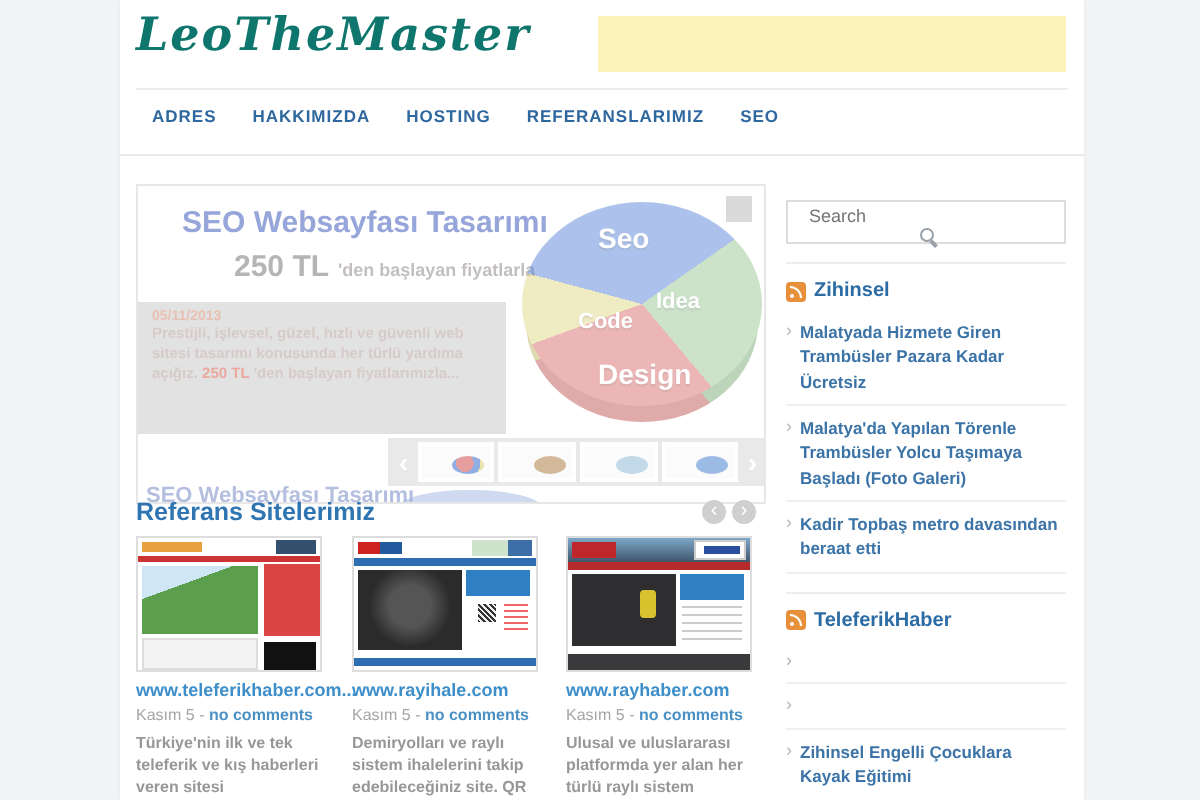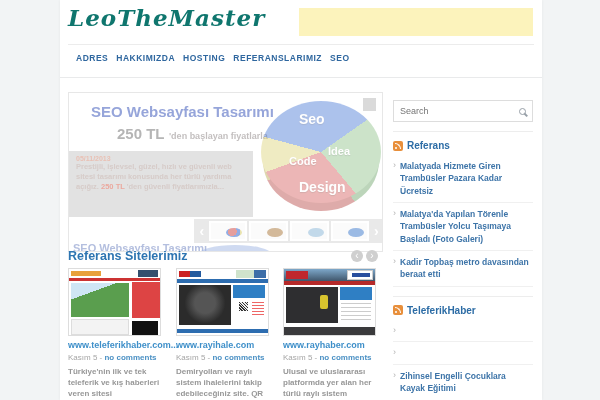--- a/index.html
+++ b/index.html
@@ -8,21 +8,21 @@
   .page { position:absolute; left:60px; top:0; width:482px; height:400px;
           background:#fff; box-shadow:0 0 3px rgba(0,0,0,.06); }
 
   
   .logo { position:absolute; left:8px; top:4px; font-family:"DejaVu Serif", serif;
           font-style:italic; font-weight:bold; font-size:23px; letter-spacing:1px;
           color:#0f766e; cursor:pointer; }
   .ad-top { position:absolute; left:239px; top:8px; width:234px; height:28px;
             background:#fcf3bc; cursor:pointer; }
   .hdr-line { position:absolute; left:8px; top:44px; width:466px; border-top:1px solid #ececec; }
-  .nav { position:absolute; left:16px; top:53px; display:flex; gap:8px; }
+  .nav { position:absolute; left:16px; top:53px; display:flex; gap:18px; }
   .nav span { font-size:8.5px; font-weight:bold; letter-spacing:.5px; color:#2f679f; cursor:pointer; }
   .main-line { position:absolute; left:0; top:77px; width:482px; border-top:1px solid #e9eaeb; }
 
   
   .slider { position:absolute; left:8px; top:92px; width:315px; height:160px;
             background:#fff; border:1px solid #e7e7e7; overflow:hidden; }
   .slide-title { position:absolute; left:22px; top:10px; font-size:15px; font-weight:bold;
                  color:#96a5da; }
   .slide-price { position:absolute; left:48px; top:32px; color:#b5b5b5; }
   .slide-price b { font-size:15px; font-weight:bold; }
@@ -75,21 +75,21 @@
            overflow:hidden; cursor:pointer; }
   .thumb div { position:absolute; }
   .card-title { margin-top:4px; font-size:9px; font-weight:bold; color:#3e8fc9; cursor:pointer; }
   .card-meta { margin-top:3px; font-size:8px; color:#a6a6a6; }
   .card-meta .cm { color:#4a90c4; font-weight:bold; cursor:pointer; }
   .card-exc { margin-top:5px; font-size:8px; font-weight:bold; color:#979797; line-height:1.35; }
 
   
   .sidebar { position:absolute; left:333px; top:100px; width:140px; }
   .search { display:flex; align-items:center; height:22px; border:1px solid #ddd; background:#fff;
-            padding:0 6px; }
+            padding:0 6px;flex-direction:column; }
   .search input { flex:1; border:0; outline:0; font-size:9px; color:#555; min-width:0;
                   font-family:"Liberation Sans", sans-serif; background:transparent; }
   .mag { width:7px; height:7px; border:1.5px solid #98a0a8; border-radius:50%; position:relative;
          cursor:pointer; flex:none; }
   .mag::after { content:""; position:absolute; width:4px; height:1.5px; background:#98a0a8;
                 transform:rotate(45deg); right:-3px; bottom:-2px; }
   .widget-sep { border-top:1px solid #ededed; margin:9px 0 8px; }
   .feed-head { display:flex; align-items:center; gap:4px; margin-bottom:4px; }
   .rss { width:10px; height:10px; border-radius:2px; background:#e88f3b; position:relative; flex:none; }
   .rss::before { content:""; position:absolute; left:2px; bottom:2px; width:2px; height:2px;
@@ -131,21 +131,21 @@
       <div class="pie-lbl pl-idea">Idea</div>
       <div class="pie-lbl pl-code">Code</div>
       <div class="pie-lbl pl-design">Design</div>
     </div>
 
     <div class="gray-sq"></div>
     <div class="spinner"></div>
 
     <div class="overlay">
       <div class="ov-date">05/11/2013</div>
-      <div class="ov-text"><span>Prestijli, işlevsel, güzel, hızlı ve güvenli web sitesi tasarımı konusunda her türlü yardıma açığız.</span> <span class="hl">250 TL</span> <span>'den güvenli fiyatlarımızla...</span></div>
+      <div class="ov-text"><span>Prestijli, işlevsel, güzel, hızlı ve güvenli web sitesi tasarımı konusunda her türlü yardıma açığız.</span> <span class="hl">250 TL</span> <span>'den başlayan fiyatlarımızla...</span></div>
     </div>
 
     <div class="carousel">
       <div class="car-arrow">‹</div>
       <div class="car-thumb">
           <div class="blob b1"></div>
         </div>
       <div class="car-thumb">
           <div class="blob b2"></div>
         </div>
@@ -222,21 +222,21 @@
   <div class="sidebar">
     <div class="search">
       <input type="text" placeholder="Search" style="">
       <span class="mag"></span>
     </div>
 
     <div class="widget-sep"></div>
 
     <div class="feed-head">
       <span class="rss"></span>
-      <span class="feed-title">Referans</span>
+      <span class="feed-title">Zihinsel</span>
     </div>
     <div class="feed-item">
       <span class="bul">›</span>
       <span class="txt">Malatyada Hizmete Giren Trambüsler Pazara Kadar Ücretsiz</span>
     </div>
     <div class="feed-item">
       <span class="bul">›</span>
       <span class="txt">Malatya'da Yapılan Törenle Trambüsler Yolcu Taşımaya Başladı (Foto Galeri)</span>
     </div>
     <div class="feed-item">

